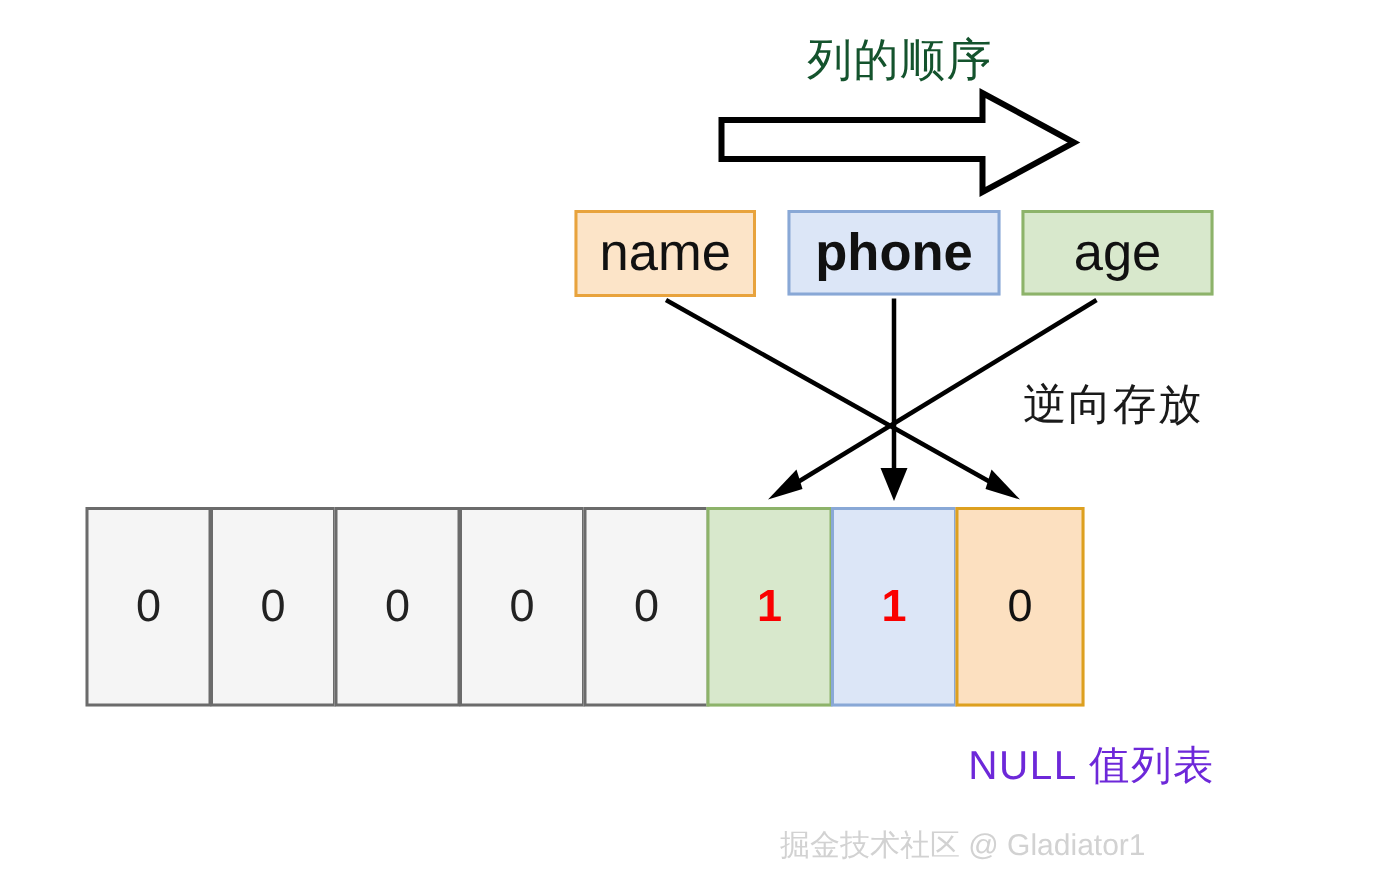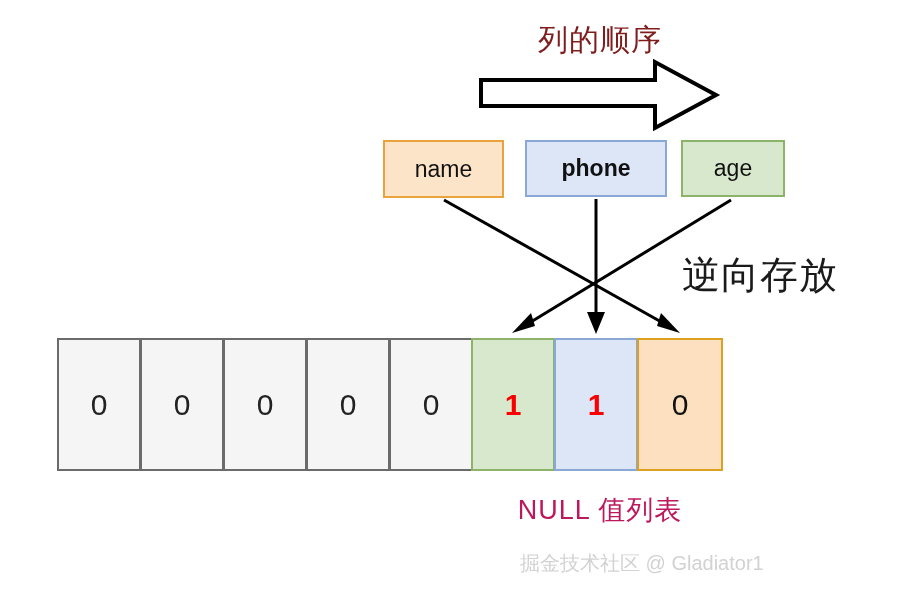--- a/index.html
+++ b/index.html
@@ -15,41 +15,41 @@
     overflow: hidden;
     font-family: "Liberation Sans", "DejaVu Sans", sans-serif;
   }
   .title-text {
     position: absolute;
     left: 520px;
     top: 20px;
     width: 160px;
     text-align: center;
     font-size: 30px;
-    color: #7f1d1d;
+    color: #14532d;
     letter-spacing: 1px;
     white-space: nowrap;
   }
   .side-note {
     position: absolute;
     left: 682px;
     top: 250px;
-    font-size: 38px;
+    font-size: 29px;
     color: #1a1a1a;
     letter-spacing: 1px;
     white-space: nowrap;
   }
   .caption-text {
     position: absolute;
     left: 390px;
     top: 492px;
     width: 420px;
-    text-align: center;
+    text-align: right;
     font-size: 27px;
-    color: #be185d;
+    color: #6d28d9;
     letter-spacing: 1px;
     white-space: nowrap;
   }
   .watermark {
     position: absolute;
     left: 520px;
     top: 550px;
     width: 390px;
     text-align: left;
     font-size: 20px;
@@ -57,33 +57,33 @@
     white-space: nowrap;
   }
   .col-box {
     position: absolute;
     box-sizing: border-box;
     border-width: 2px;
     border-style: solid;
     display: flex;
     align-items: center;
     justify-content: center;
-    font-size: 23px;
+    font-size: 35px;
     color: #111111;
   }
   #col-name {
     left: 383px; top: 140px; width: 121px; height: 58px;
     background: #fce4c8; border-color: #e8a33d;
   }
   #col-phone {
     left: 525px; top: 140px; width: 142px; height: 57px;
     background: #dce6f7; border-color: #89a8d6; font-weight: bold;
   }
   #col-age {
-    left: 681px; top: 140px; width: 104px; height: 57px;
+    left: 681px; top: 140px; width: 128px; height: 57px;
     background: #d8e8cc; border-color: #8db36a;
   }
   .cell {
     position: absolute;
     box-sizing: border-box;
     top: 338px;
     height: 133px;
     width: 84px;
     display: flex;
     align-items: center;

